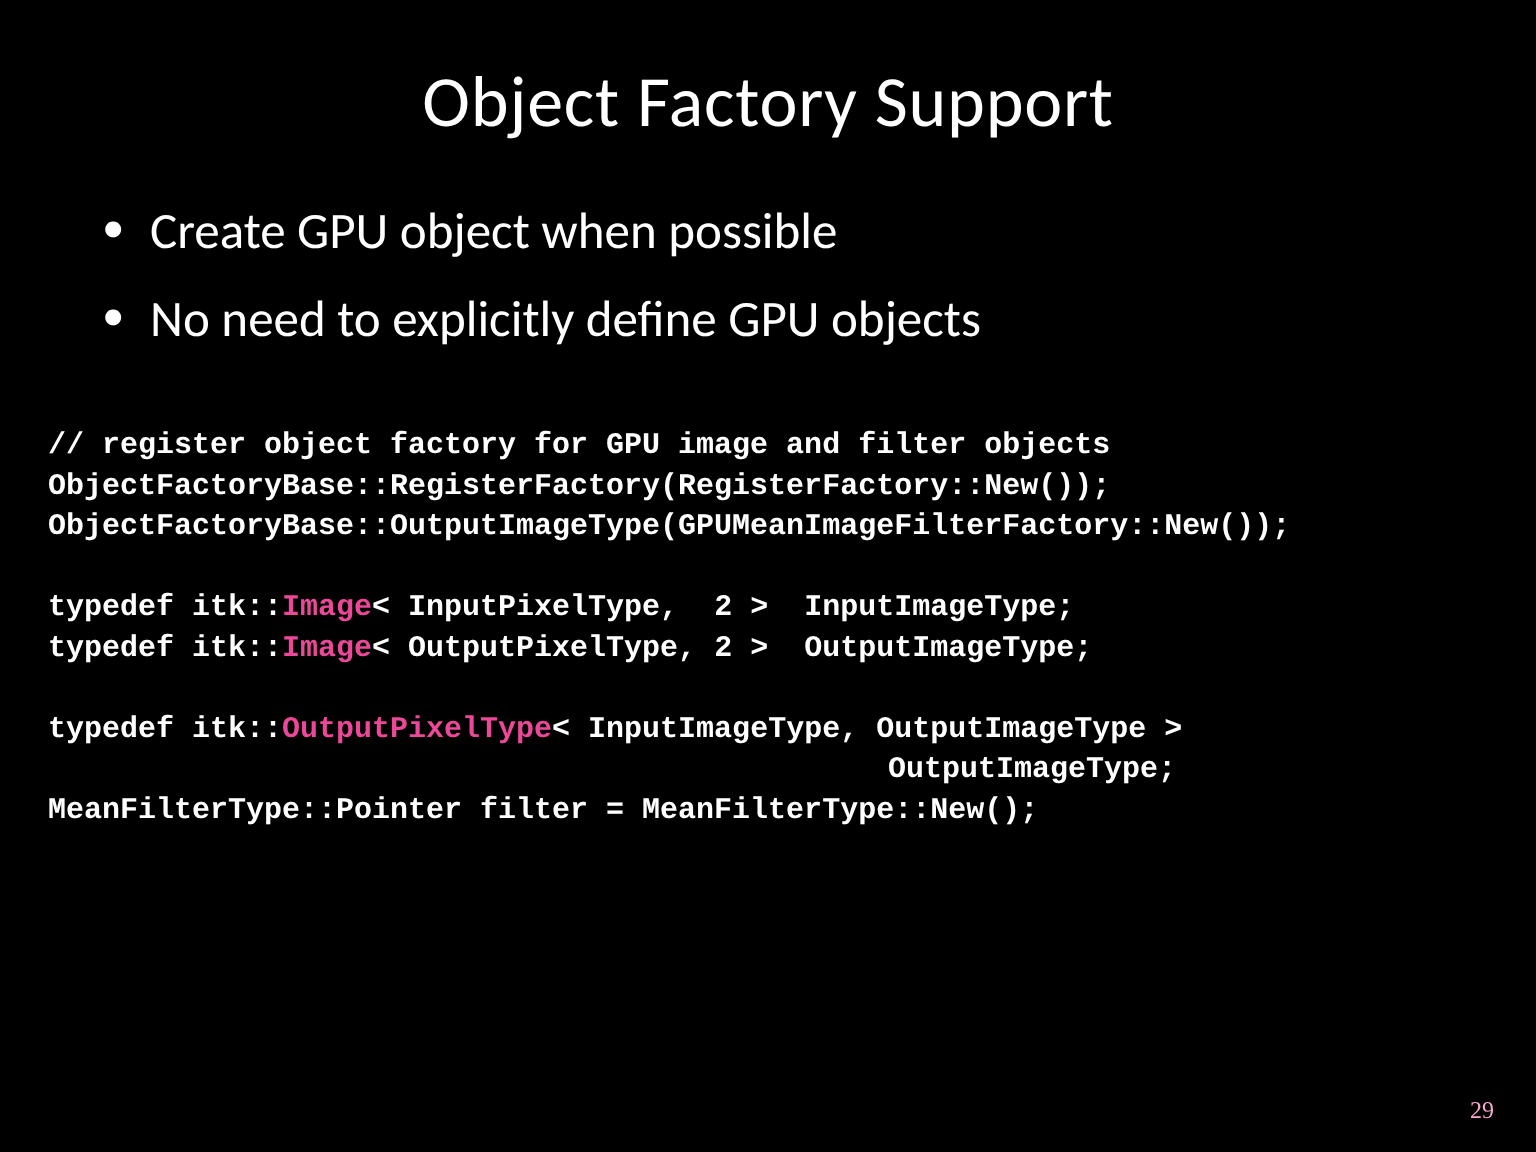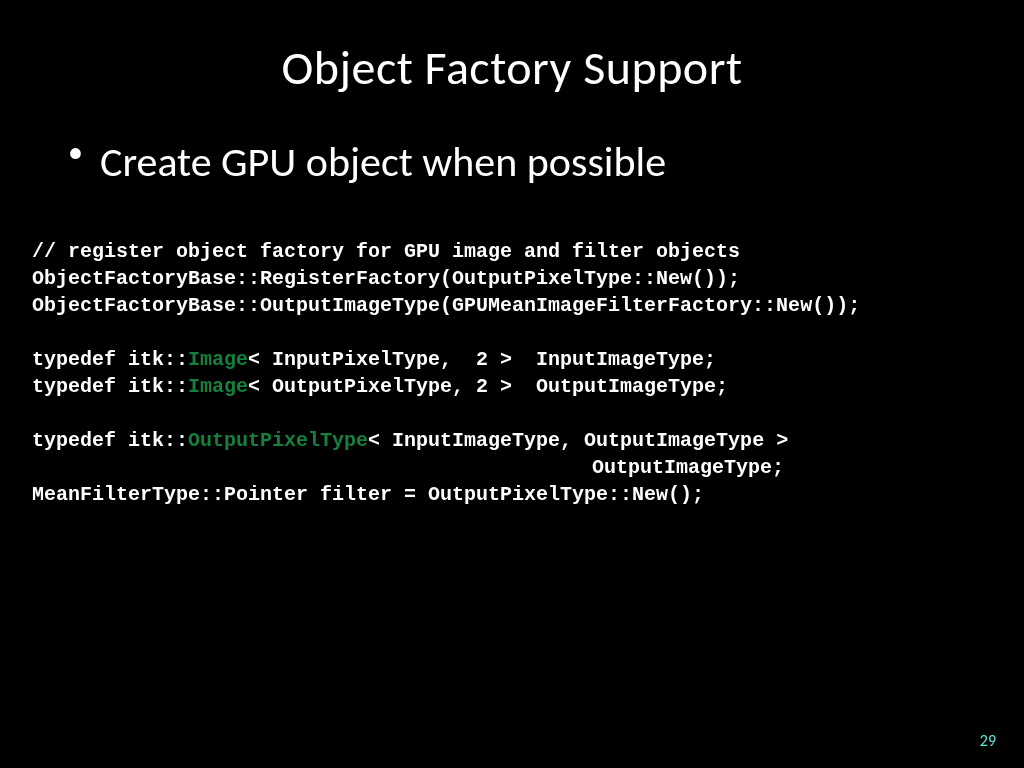--- a/index.html
+++ b/index.html
@@ -24,21 +24,21 @@
     font-weight: 400;
     padding-top: 38px;
     letter-spacing: 0.5px;
   }
   .bullets {
     margin: 32px 0 0 62px;
     padding: 0;
     list-style: none;
   }
   .bullets li {
-    font-size: 42px;
+    font-size: 34px;
     line-height: 1.55;
     position: relative;
     padding-left: 38px;
     margin-bottom: 6px;
   }
   .bullets li::before {
     content: "•";
     position: absolute;
     left: 6px;
     top: 0;
@@ -46,50 +46,52 @@
   }
   .code {
     font-family: "Courier New", Courier, monospace;
     font-weight: bold;
     font-size: 20px;
     line-height: 1.35;
     white-space: pre;
     margin: 44px 0 0 32px;
     color: #fff;
   }
-  .hl { color: #15803d; }
+  .hl { color: #ec4899; }
   .pagenum {
     position: absolute;
     bottom: 18px;
     right: 28px;
-    color: #5eead4;
+    color: #f9a8d4;
     font-size: 16px;
+    font-family: Liberation Serif, serif;
   }
   .indent-right {
     display: inline-block;
     padding-left: 560px;
   }
 </style>
 </head>
 <body>
 
 <div class="slide">
 
   <div class="title">Object Factory Support</div>
 
   <ul class="bullets">
     <li>Create GPU object when possible</li>
+    <li>No need to explicitly define GPU objects</li>
   </ul>
 
   <div class="code"><span>// register object factory for GPU image and filter objects</span>
-<span>ObjectFactoryBase::RegisterFactory(OutputPixelType::New());</span>
+<span>ObjectFactoryBase::RegisterFactory(RegisterFactory::New());</span>
 <span>ObjectFactoryBase::OutputImageType(GPUMeanImageFilterFactory::New());</span>
 
 <span><span>typedef itk::</span><span class="hl">Image</span><span>&lt; InputPixelType,  2 &gt;  InputImageType;</span></span>
 <span><span>typedef itk::</span><span class="hl">Image</span><span>&lt; OutputPixelType, 2 &gt;  OutputImageType;</span></span>
 
 <span><span>typedef itk::</span><span class="hl">OutputPixelType</span><span>&lt; InputImageType, OutputImageType &gt;</span></span>
 <span class="indent-right">OutputImageType;</span>
-<span>MeanFilterType::Pointer filter = OutputPixelType::New();</span></div>
+<span>MeanFilterType::Pointer filter = MeanFilterType::New();</span></div>
 
   <div class="pagenum">29</div>
 
 </div>
 
 </body></html>

